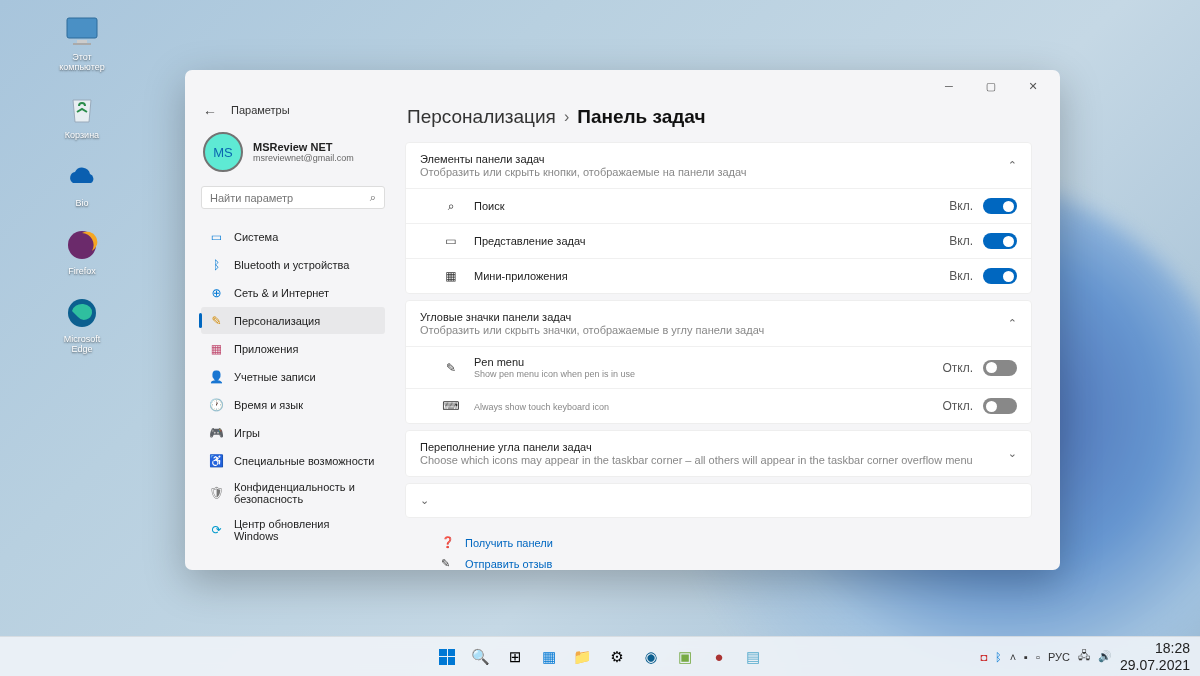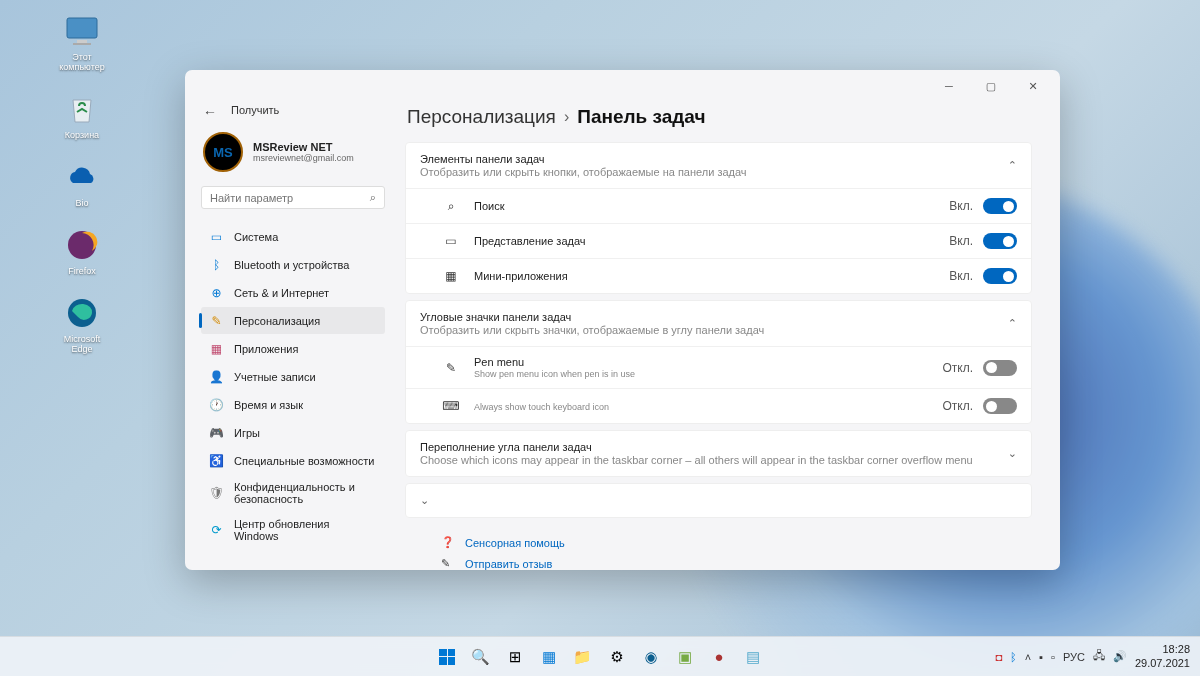--- a/index.html
+++ b/index.html
@@ -26,21 +26,21 @@
 }
 .titlebar { height: 32px; display: flex; justify-content: flex-end; align-items: center; padding-right: 6px; }
 .winbtn { width: 42px; height: 28px; display:flex; align-items:center; justify-content:center; font-size:11px; color:#555; cursor:pointer; }
 .winbody { flex: 1; display: flex; overflow: hidden; }
 
 .sidebar { width: 210px; padding: 0 10px 10px 16px; display:flex; flex-direction:column; }
 .backrow { display:flex; align-items:center; gap:14px; padding: 0 0 8px 2px; }
 .backrow .arrow { font-size:14px; color:#444; cursor:pointer; }
 .backrow .ttl { font-size:11px; color:#333; }
 .profile { display:flex; align-items:center; gap:10px; padding: 6px 2px 14px; }
-.avatar { width:40px; height:40px; border-radius:50%; background:#000000; border:2px solid #a16207; display:flex; align-items:center; justify-content:center; font-weight:bold; color:#0a66b0; font-size:13px; }
+.avatar { width:40px; height:40px; border-radius:50%; background:#5eead4; border:2px solid #737373; display:flex; align-items:center; justify-content:center; font-weight:normal; color:#0a66b0; font-size:13px; }
 .profile .name { font-size:11px; font-weight:600; color:#222; }
 .profile .email { font-size:9px; color:#666; }
 .search { display:flex; align-items:center; background:#fff; border:1px solid #ddd; border-radius:3px; padding:4px 8px; margin-bottom:14px; }
 .search input { flex:1; border:none; outline:none; font-size:11px; background:transparent; }
 .search .sico { font-size:11px; color:#666; }
 .nav { display:flex; flex-direction:column; gap:1px; }
 .nav-item { display:flex; align-items:center; gap:10px; padding:6px 8px; font-size:11px; color:#222; border-radius:3px; cursor:pointer; position:relative; }
 .nav-item.active { background:#e8e8ea; }
 .nav-item.active::before { content:''; position:absolute; left:-2px; top:6px; bottom:6px; width:3px; background:#0067c0; border-radius:2px; }
 .nav-item .nico { width:15px; height:15px; display:flex; align-items:center; justify-content:center; font-size:12px; }
@@ -74,21 +74,21 @@
 .taskbar {
   position:absolute; left:0; right:0; bottom:0; height:40px;
   background: rgba(240,244,248,0.88); backdrop-filter: blur(6px);
   border-top:1px solid rgba(0,0,0,0.08);
   display:flex; align-items:center;
 }
 .tb-center { position:absolute; left:50%; transform:translateX(-50%); display:flex; align-items:center; gap:6px; }
 .tb-right { position:absolute; right:10px; display:flex; align-items:center; gap:8px; }
 .tb-ic { width:28px; height:28px; display:flex; align-items:center; justify-content:center; font-size:15px; cursor:pointer; border-radius:3px; }
 .tray-ic { font-size:11px; color:#333; cursor:pointer; }
-.clock { text-align:right; font-size:11px; color:#222; line-height:1.2; }
+.clock { text-align:right; font-size:14px; color:#222; line-height:1.2; }
 .winlogo { display:grid; grid-template-columns:1fr 1fr; gap:1px; width:16px; height:16px; }
 .winlogo div { background:#0078d4; }
 </style>
 </head>
 <body>
 
 <div class="bloom"></div>
 
 <div class="desktop-icons">
   <div class="desktop-icon">
@@ -142,21 +142,21 @@
 <div class="window">
   <div class="titlebar">
     <div class="winbtn">─</div>
     <div class="winbtn">▢</div>
     <div class="winbtn">✕</div>
   </div>
   <div class="winbody">
     <div class="sidebar">
       <div class="backrow">
         <span class="arrow">←</span>
-        <span class="ttl">Получить</span>
+        <span class="ttl">Параметры</span>
       </div>
       <div class="profile">
         <div class="avatar">MS</div>
         <div>
           <div class="name">MSReview NET</div>
           <div class="email">msreviewnet@gmail.com</div>
         </div>
       </div>
       <div class="search">
         <input placeholder="Найти параметр" style="">
@@ -307,21 +307,21 @@
 
       <div class="section">
         <div class="section-hd">
           <div class="chev">⌄</div>
         </div>
       </div>
 
       <div class="help-links">
         <div class="help-link">
           <span class="hico">❓</span>
-          <span>Сенсорная помощь</span>
+          <span>Получить панели</span>
         </div>
         <div class="help-link">
           <span class="hico">✎</span>
           <span>Отправить отзыв</span>
         </div>
       </div>
     </div>
   </div>
 </div>
 

